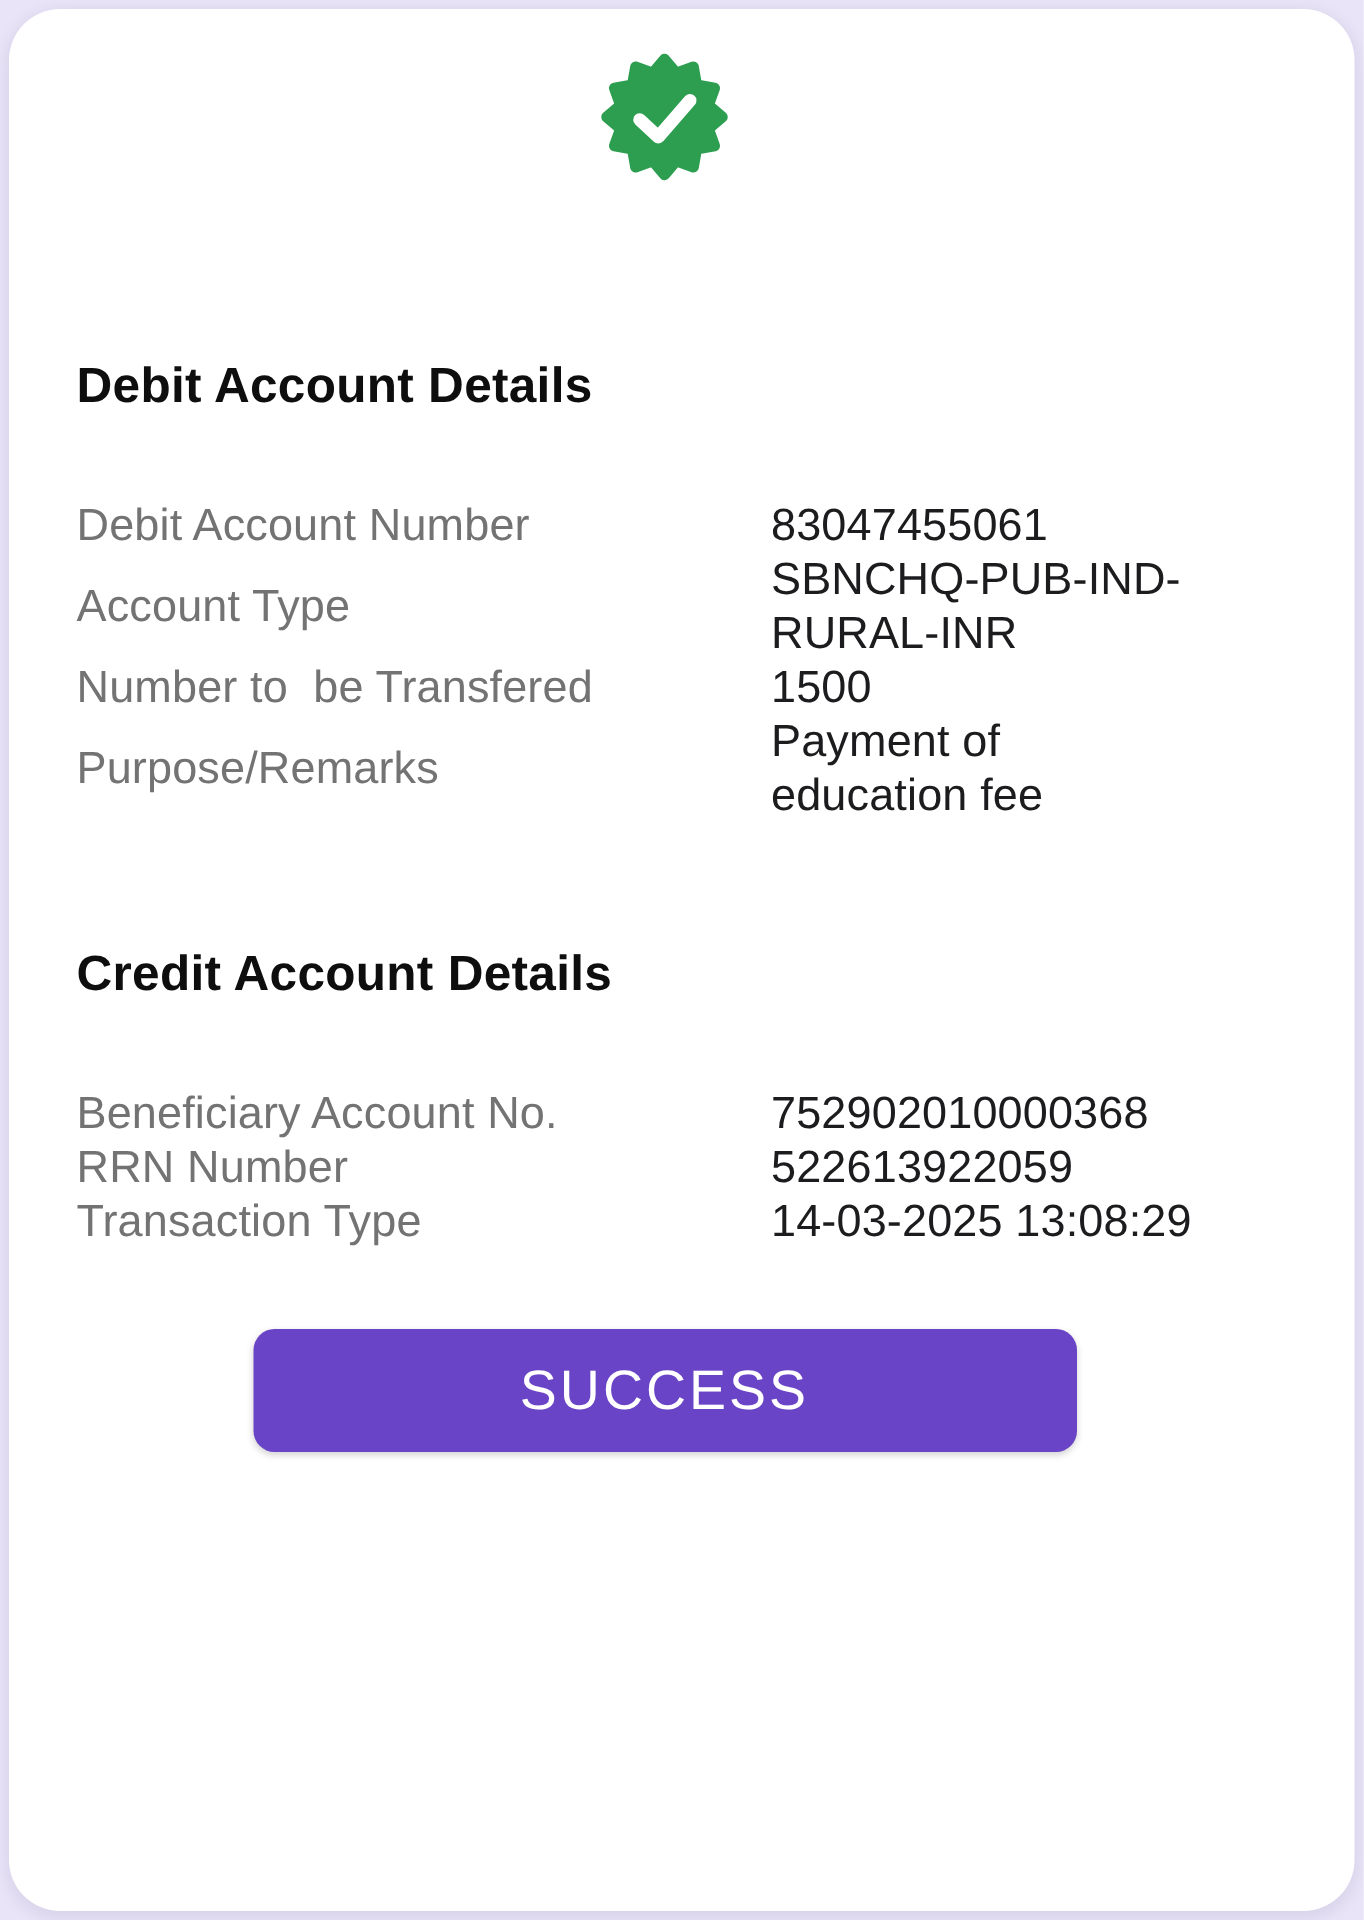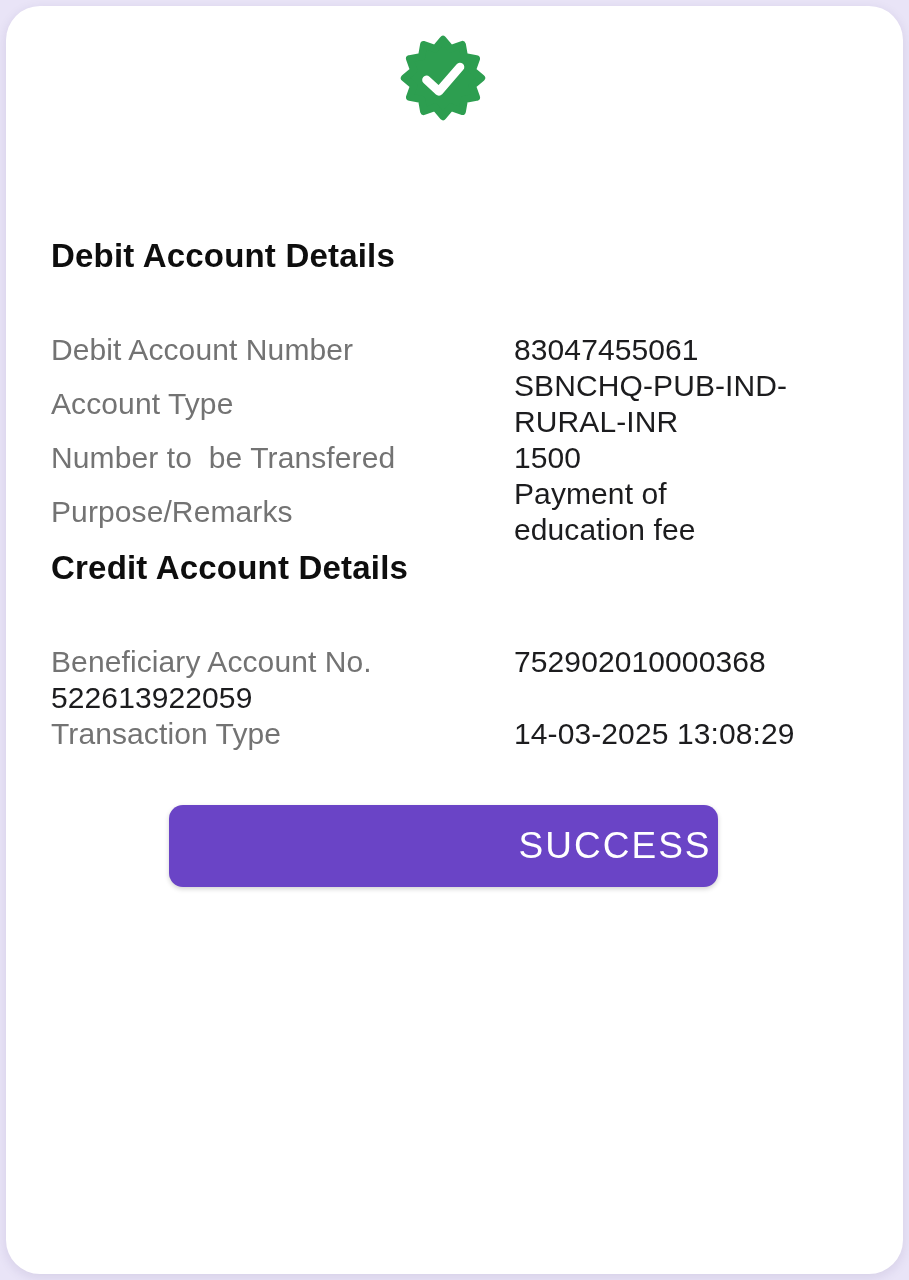--- a/index.html
+++ b/index.html
@@ -35,21 +35,21 @@
   }
   h2.section-title {
     margin: 0;
     font-size: 33px;
     line-height: 40px;
     font-weight: 700;
     color: #0e0e0e;
     letter-spacing: 0.2px;
   }
   #debit-title { margin-top: 110px; }
-  #credit-title { }
+  #credit-title { margin-top: 80px; }
   .row {
     display: flex;
     align-items: center;
   }
   .row.first-after-title { margin-top: 56px; }
   .label {
     flex: 0 0 463px;
     font-size: 30px;
     line-height: 36px;
     font-weight: 400;
@@ -77,21 +77,20 @@
     border: none;
     border-radius: 14px;
     background: #6a44c6;
     color: #ffffff;
     font-family: "Liberation Sans", "DejaVu Sans", sans-serif;
     font-size: 37px;
     font-weight: 400;
     letter-spacing: 2px;
     cursor: pointer;
     box-shadow: 0 2px 5px rgba(0,0,0,0.18);
-    text-align: right;
   }
 </style>
 </head>
 <body>
 
 <div class="card">
 
   <div class="badge-row">
     <svg viewBox="0 0 96 96" aria-hidden="true">
       <polygon points="48,6 56.5,16.1 69,11.6 71.3,24.7 84.4,27 79.9,39.5 90,48 79.9,56.5 84.4,69 71.3,71.3 69,84.4 56.5,79.9 48,90 39.5,79.9 27,84.4 24.7,71.3 11.6,69 16.1,56.5 6,48 16.1,39.5 11.6,27 24.7,24.7 27,11.6 39.5,16.1" fill="#2d9e50" stroke="#2d9e50" stroke-width="8" stroke-linejoin="round"></polygon>
@@ -124,20 +123,21 @@
   </div>
 
   <h2 class="section-title" id="credit-title">Credit Account Details</h2>
 
   <div class="row first-after-title">
     <div class="label">Beneficiary Account No.</div>
     <div class="value">752902010000368</div>
   </div>
 
   <div class="row">
+    <div class="label">RRN Number</div>
     <div class="value">522613922059</div>
   </div>
 
   <div class="row">
     <div class="label">Transaction Type</div>
     <div class="value">14-03-2025 13:08:29</div>
   </div>
 
   <div class="button-row">
     <button class="success-button">SUCCESS</button>

